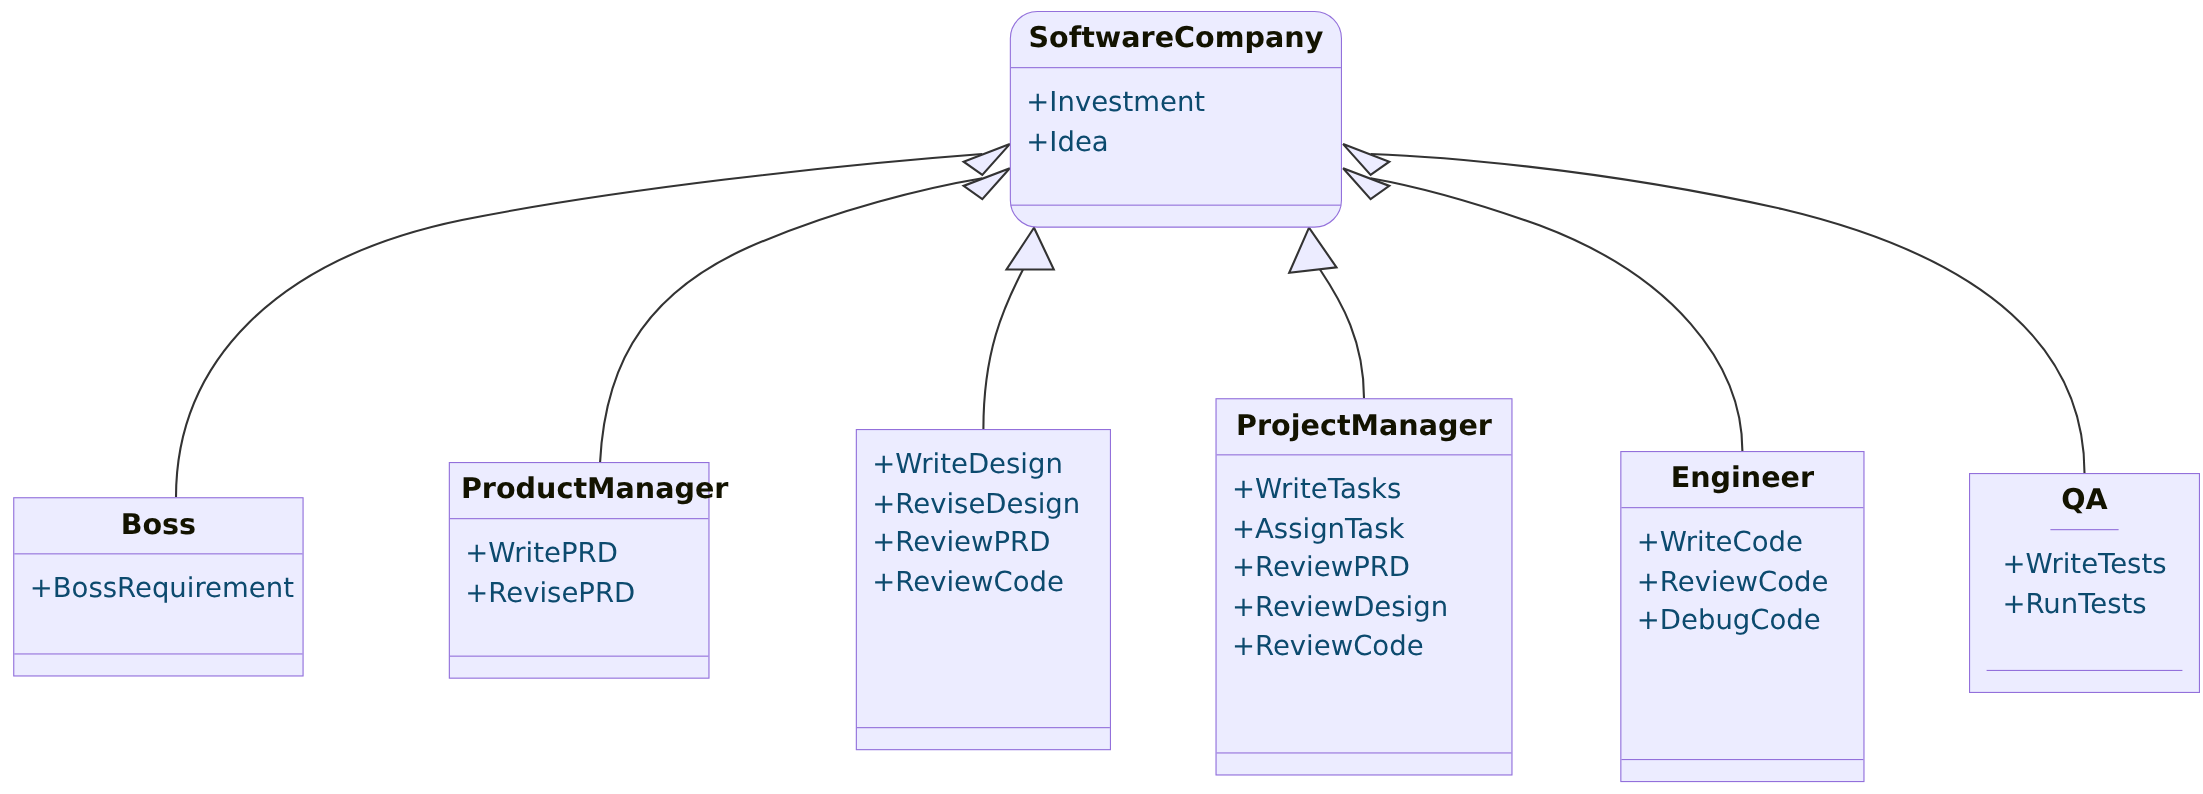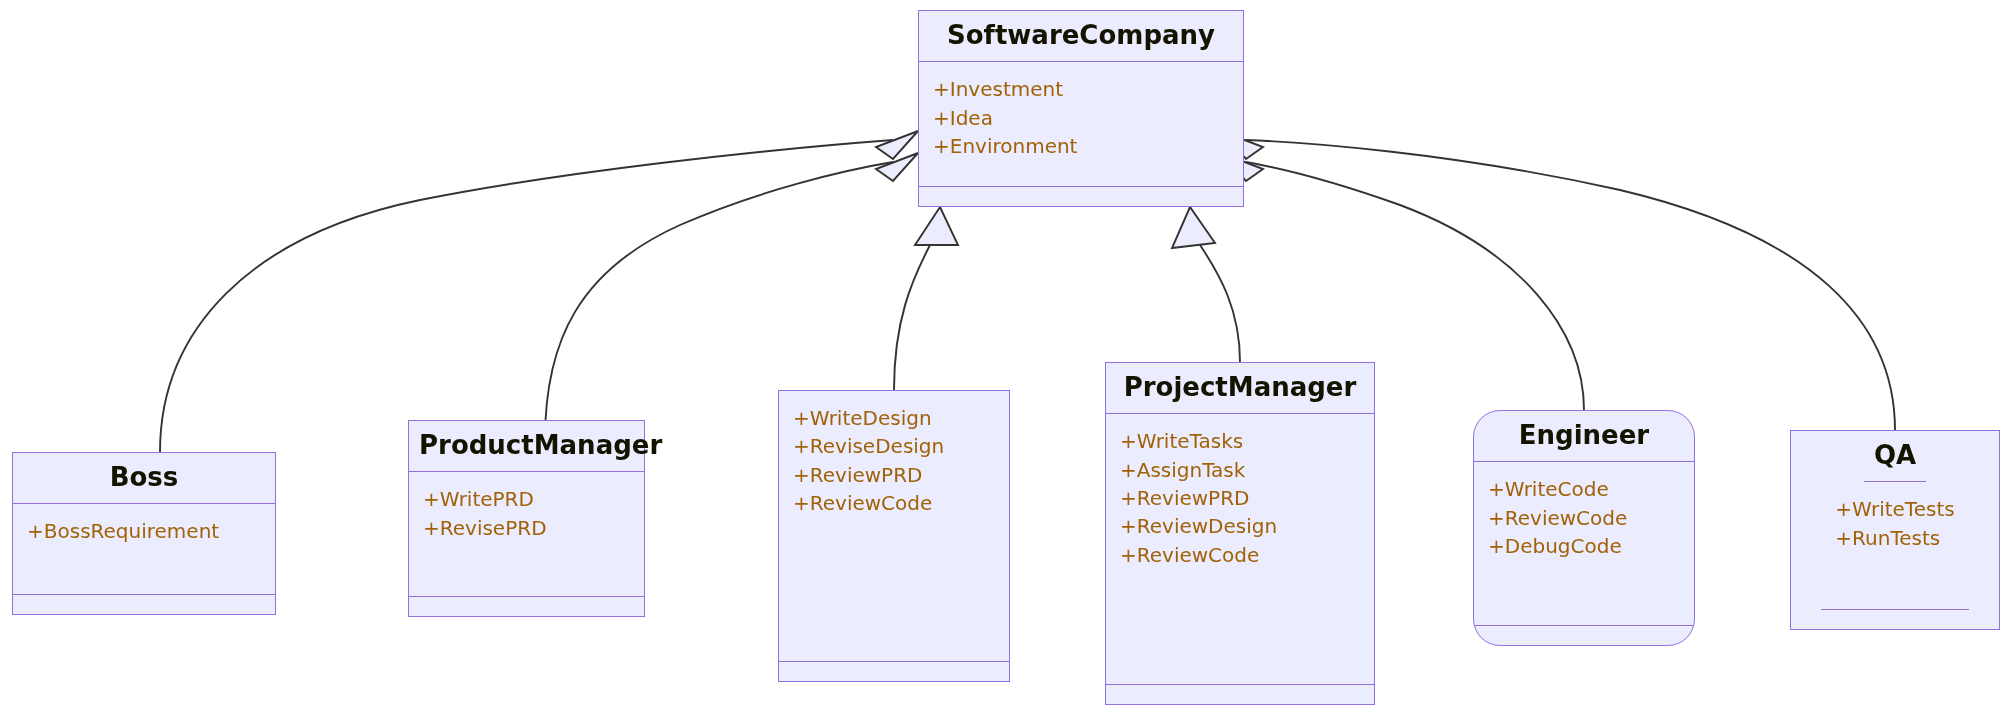--- a/index.html
+++ b/index.html
@@ -42,22 +42,22 @@
     font-size: 26px;
     color: #131300;
     border-bottom: 1.6px solid #9370DB;
     padding: 11px 10px 12px 10px;
     line-height: 1.05;
     white-space: nowrap;
   }
   .class-members {
     box-sizing: border-box;
     padding: 13px 14px 14px 14px;
-    font-size: 20px;
-    color: #a16207;
+    font-size: 25px;
+    color: #0c4a6e;
     line-height: 1.42;
     border-bottom: 1.6px solid #9370DB;
     flex: 1 1 auto;
     white-space: nowrap;
   }
   .member-line {
     display: block;
   }
   .class-methods {
     box-sizing: border-box;
@@ -107,26 +107,25 @@
       <path class="edge-path" d="M 1584 410 C 1584 330 1520 250 1400 205 C 1330 180 1280 168 1246 162"></path>
       <polygon class="arrow-head" points="1221,153 1263,169 1246,181"></polygon>
     </g>
 
     <g>
       <path class="edge-path" d="M 1895 430 C 1895 320 1810 235 1620 190 C 1450 152 1300 142 1246 140"></path>
       <polygon class="arrow-head" points="1221,131 1263,147 1246,159"></polygon>
     </g>
   </svg>
 
-  <div class="uml-class" style="left:918px; top:10px; width:326px; height:197px;">
+  <div class="uml-class" style="left:918px; top:10px; width:302px; height:197px;border-radius:25px;">
     <div class="class-title">SoftwareCompany</div>
     <div class="class-members">
       <span class="member-line">+Investment</span>
       <span class="member-line">+Idea</span>
-      <span class="member-line">+Environment</span>
     </div>
     <div class="class-methods"></div>
   </div>
 
   <div class="uml-class" style="left:12px; top:452px; width:264px; height:163px;">
     <div class="class-title">Boss</div>
     <div class="class-members">
       <span class="member-line">+BossRequirement</span>
     </div>
     <div class="class-methods"></div>
@@ -156,21 +155,21 @@
     <div class="class-members">
       <span class="member-line">+WriteTasks</span>
       <span class="member-line">+AssignTask</span>
       <span class="member-line">+ReviewPRD</span>
       <span class="member-line">+ReviewDesign</span>
       <span class="member-line">+ReviewCode</span>
     </div>
     <div class="class-methods"></div>
   </div>
 
-  <div class="uml-class" style="left:1473px; top:410px; width:222px; height:236px;border-radius:27px;">
+  <div class="uml-class" style="left:1473px; top:410px; width:222px; height:301px;">
     <div class="class-title">Engineer</div>
     <div class="class-members">
       <span class="member-line">+WriteCode</span>
       <span class="member-line">+ReviewCode</span>
       <span class="member-line">+DebugCode</span>
     </div>
     <div class="class-methods"></div>
   </div>
 
   <div class="uml-class" style="left:1790px; top:430px; width:210px; height:200px;align-items:center;">

